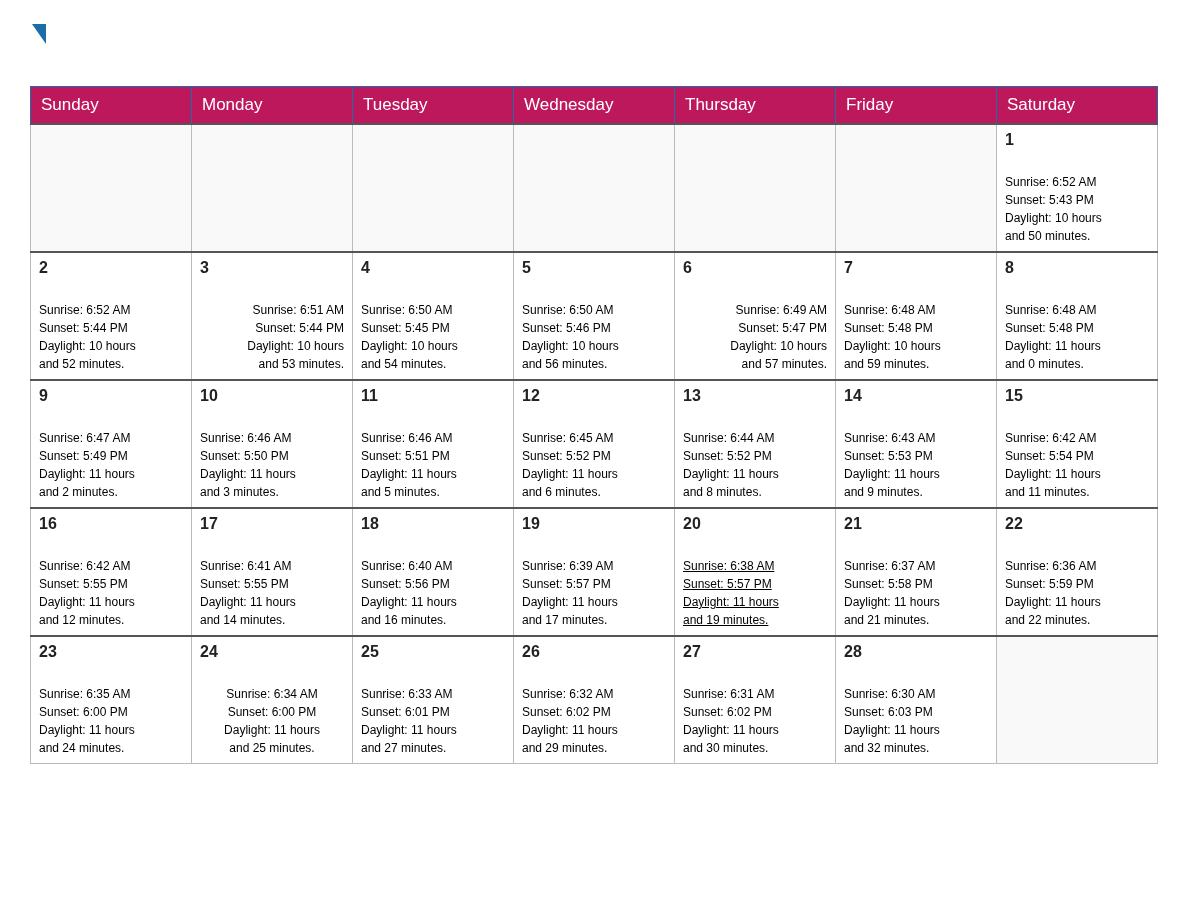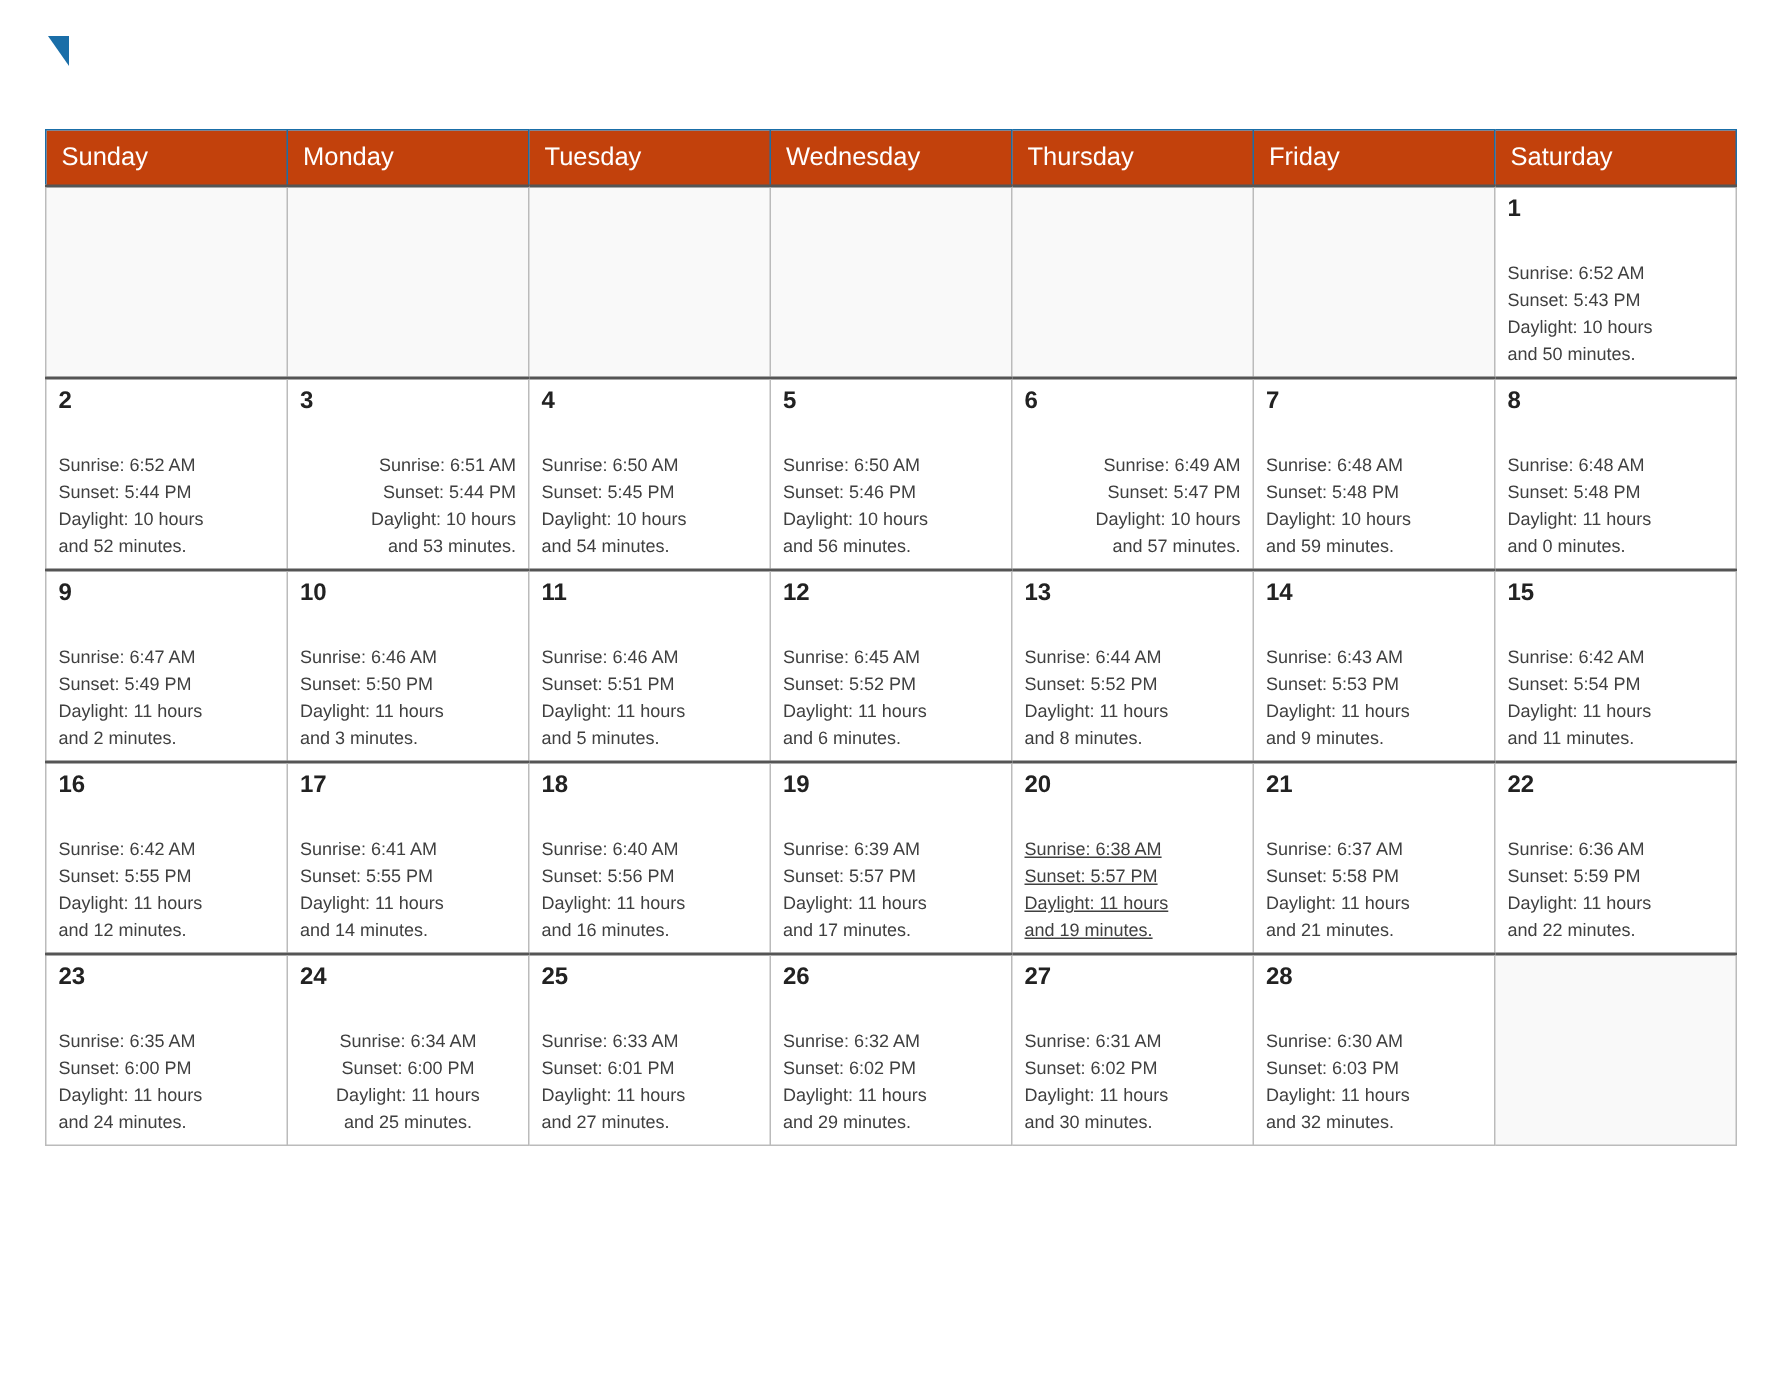--- a/index.html
+++ b/index.html
@@ -50,21 +50,21 @@
       font-size: 20px;
       color: #444;
       margin-top: 4px;
     }
     .calendar {
       width: 100%;
       border-collapse: collapse;
       border: 1px solid #999;
     }
     .calendar th {
-      background-color: #c2410c;
+      background-color: #be185d;
       color: #fff;
       font-size: 17px;
       font-weight: normal;
       padding: 8px 10px;
       text-align: left;
       border: 1px solid #1a6ea8;
     }
     .calendar td {
       vertical-align: top;
       padding: 6px 8px;
@@ -80,21 +80,21 @@
     }
     .day-number {
       font-size: 16px;
       font-weight: bold;
       color: #222;
       display: block;
       margin-bottom: 3px;
     }
     .day-info {
       font-size: 12px;
-      color: #404040;
+      color: #000000;
       line-height: 1.5;
       margin-top: 24px;
     }
     .empty-cell {
       background: #f9f9f9;
     }
     .logo-wrapper {
       display: flex;
       flex-direction: column;
     }

